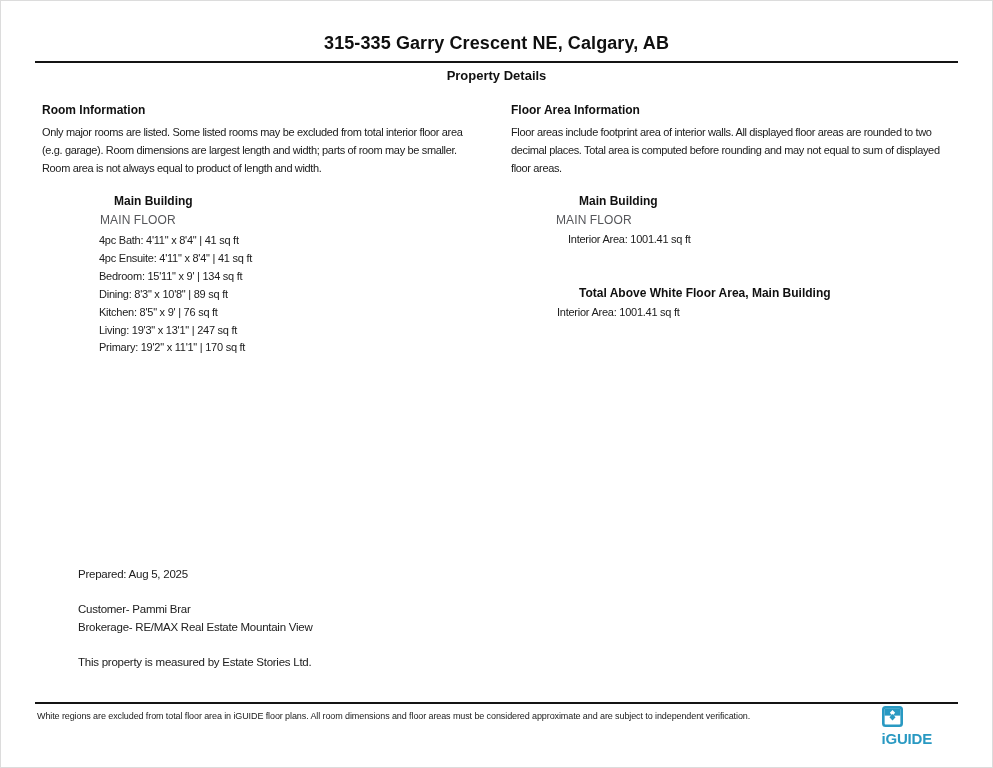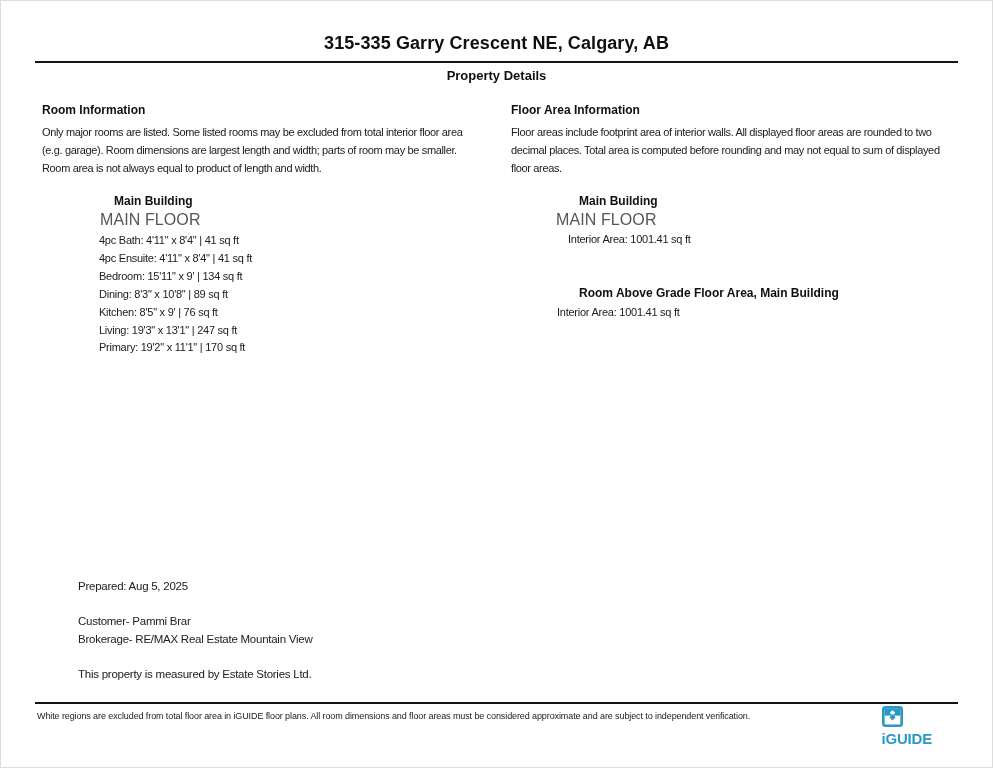--- a/index.html
+++ b/index.html
@@ -69,21 +69,21 @@
   .col-right .building-block { padding-left: 36px; }
 
   .building-name {
     font-size: 12px;
     font-weight: bold;
     line-height: 15px;
     color: #101010;
     padding-left: 32px;
   }
   .floor-name {
-    font-size: 16px;
+    font-size: 12px;
     line-height: 14px;
     color: #55565a;
     letter-spacing: 0.1px;
     margin-top: 4px;
   }
   .col-left  .floor-name { padding-left: 18px; }
   .col-right .floor-name { padding-left: 9px; }
 
   .room-list { padding-left: 17px; margin-top: 5px; }
   .room-item {
@@ -101,21 +101,21 @@
     margin-top: 5px;
   }
   .col-right .building-block .interior-line { padding-left: 21px; }
 
   .total-block { margin-top: 40px; padding-left: 36px; }
   .total-block .interior-line { padding-left: 10px; margin-top: 4px; }
 
   
   .prepared-block {
     position: absolute;
-    left: 78px; top: 579px;
+    left: 78px; top: 567px;
     font-size: 11.5px;
     letter-spacing: -0.25px;
     line-height: 14px;
     color: #202020;
   }
   .prepared-block .gap-before { margin-top: 21px; }
   .prepared-block .tight-before { margin-top: 4px; }
 
   
   .footer-rule {
@@ -182,21 +182,21 @@
 decimal places. Total area is computed before rounding and may not equal to sum of displayed
 floor areas.</div>
 
     <div class="building-block">
       <div class="building-name">Main Building</div>
       <div class="floor-name">MAIN FLOOR</div>
       <div class="interior-line">Interior Area: 1001.41 sq ft</div>
     </div>
 
     <div class="total-block">
-      <div class="building-name">Room Above Grade Floor Area, Main Building</div>
+      <div class="building-name">Total Above White Floor Area, Main Building</div>
       <div class="interior-line">Interior Area: 1001.41 sq ft</div>
     </div>
   </div>
 
   <div class="prepared-block">
     <div>Prepared: Aug 5, 2025</div>
     <div class="gap-before">Customer- Pammi Brar</div>
     <div class="tight-before">Brokerage- RE/MAX Real Estate Mountain View</div>
     <div class="gap-before">This property is measured by Estate Stories Ltd.</div>
   </div>

